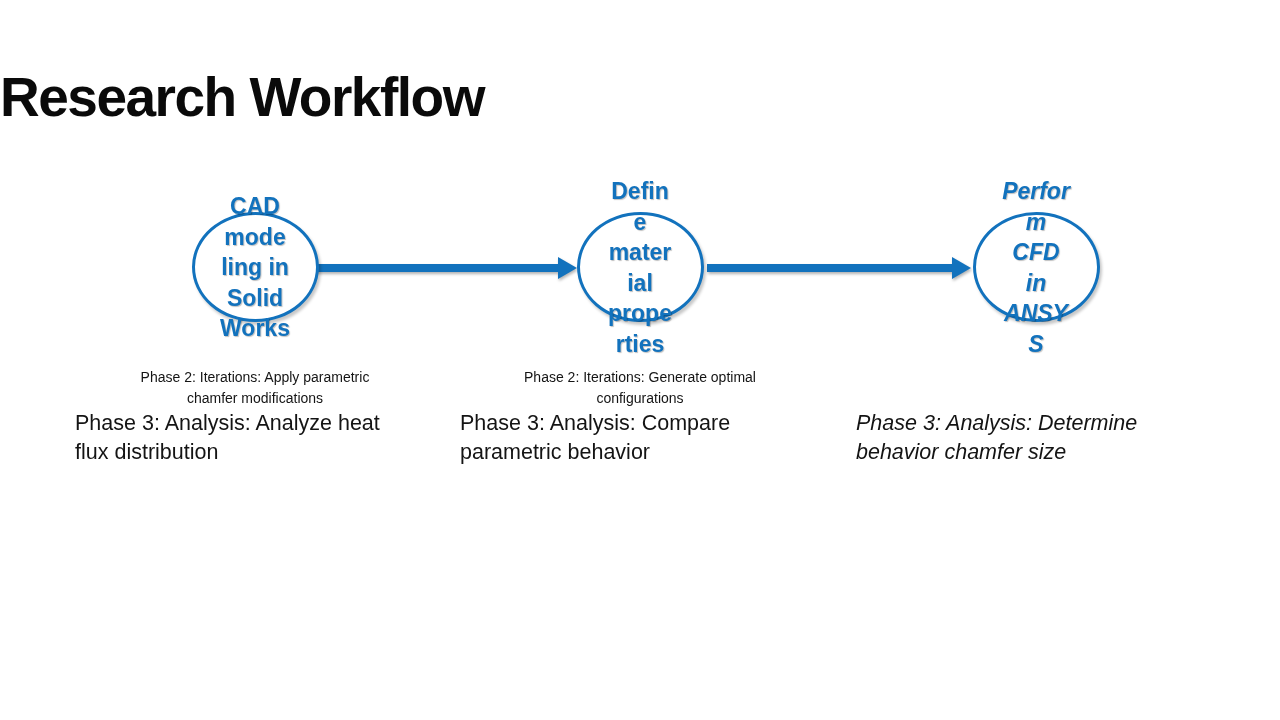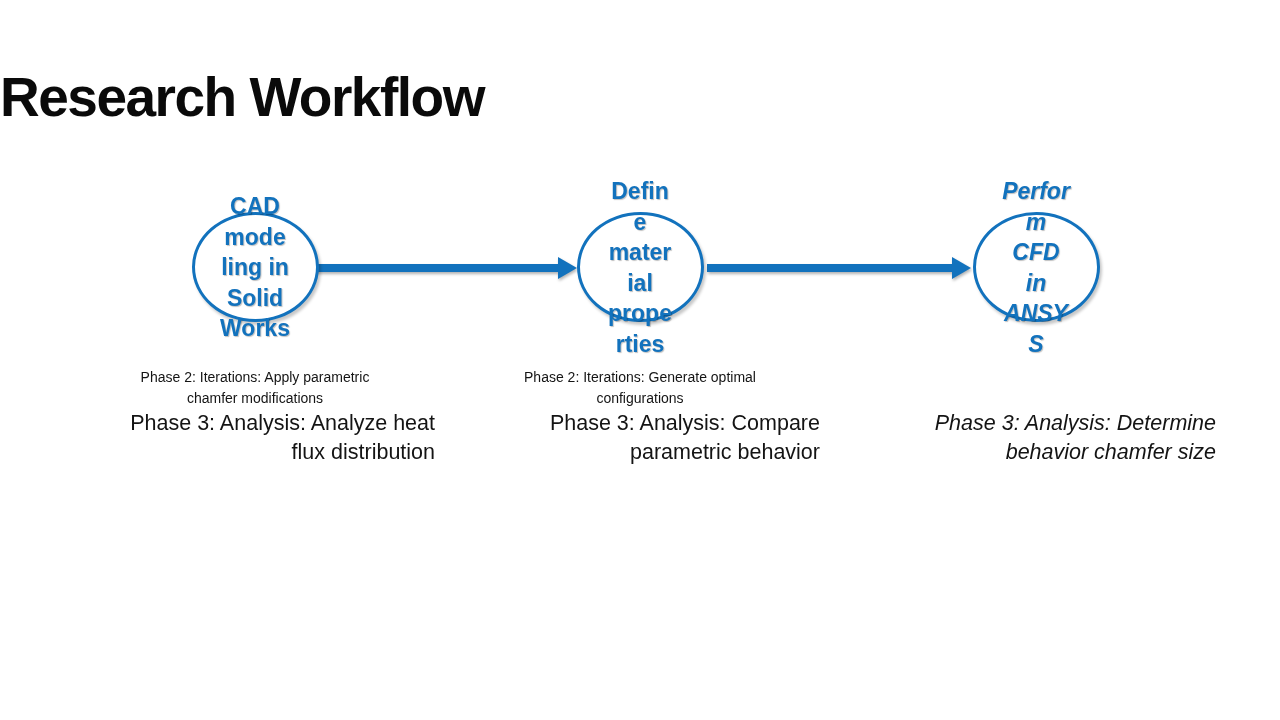--- a/index.html
+++ b/index.html
@@ -75,21 +75,21 @@
     color: var(--ink);
     font-size: 14px;
     line-height: 20.5px;
     font-weight: 400;
   }
   .phase3 {
     position: absolute;
     top: 409px;
     left: -10px;
     right: -10px;
-    text-align: right;
+    text-align: left;
     white-space: pre-line;
     color: var(--ink);
     font-size: 21.5px;
     line-height: 28.5px;
     font-weight: 400;
   }
   .arrow {
     position: absolute;
     top: 268px;
     height: 0;

